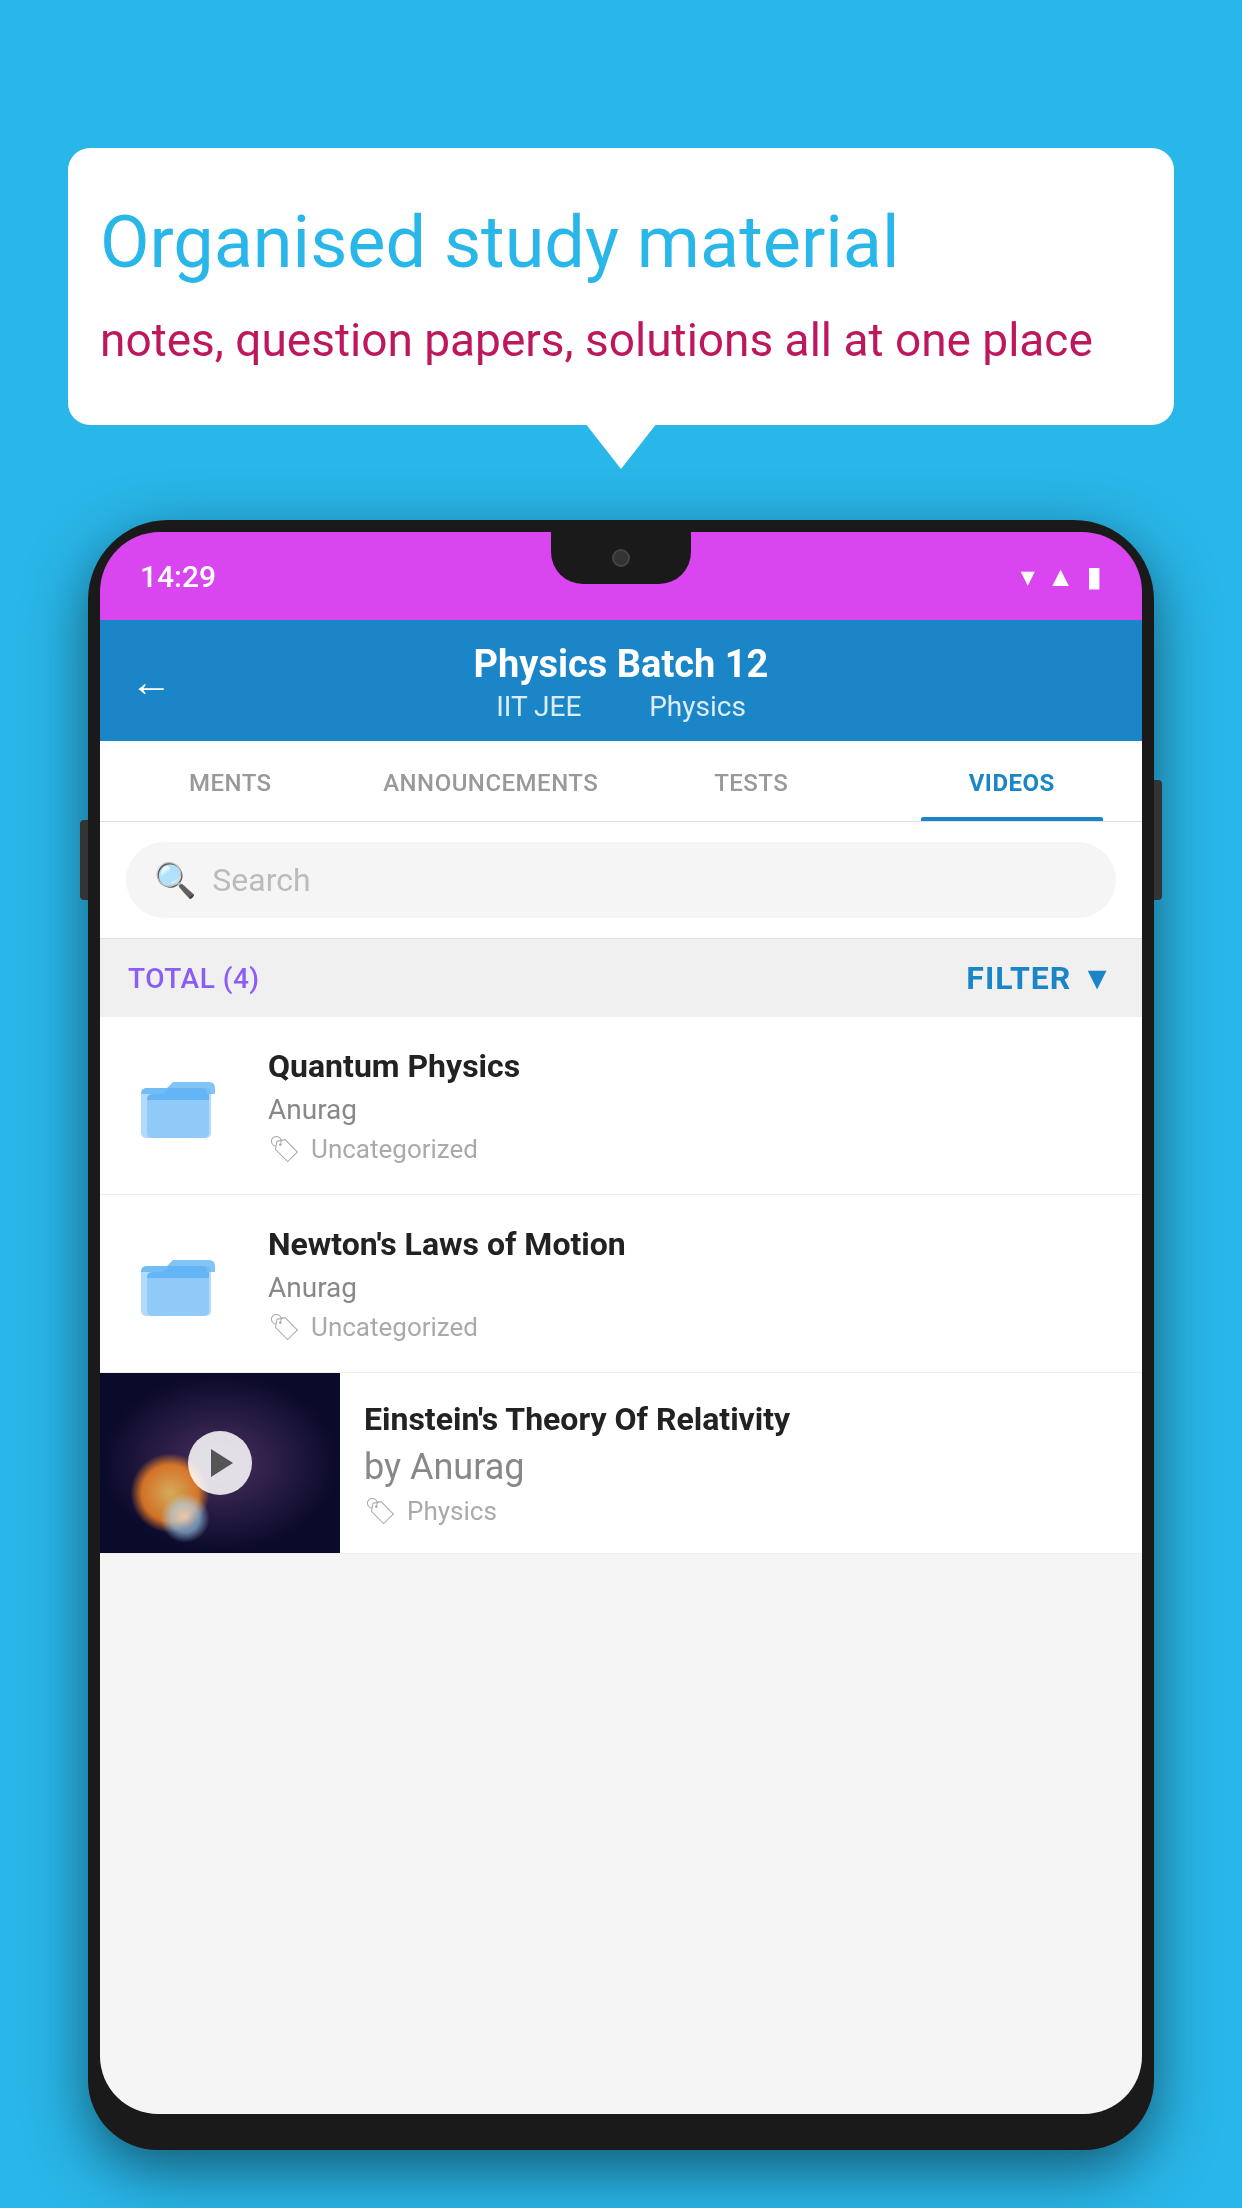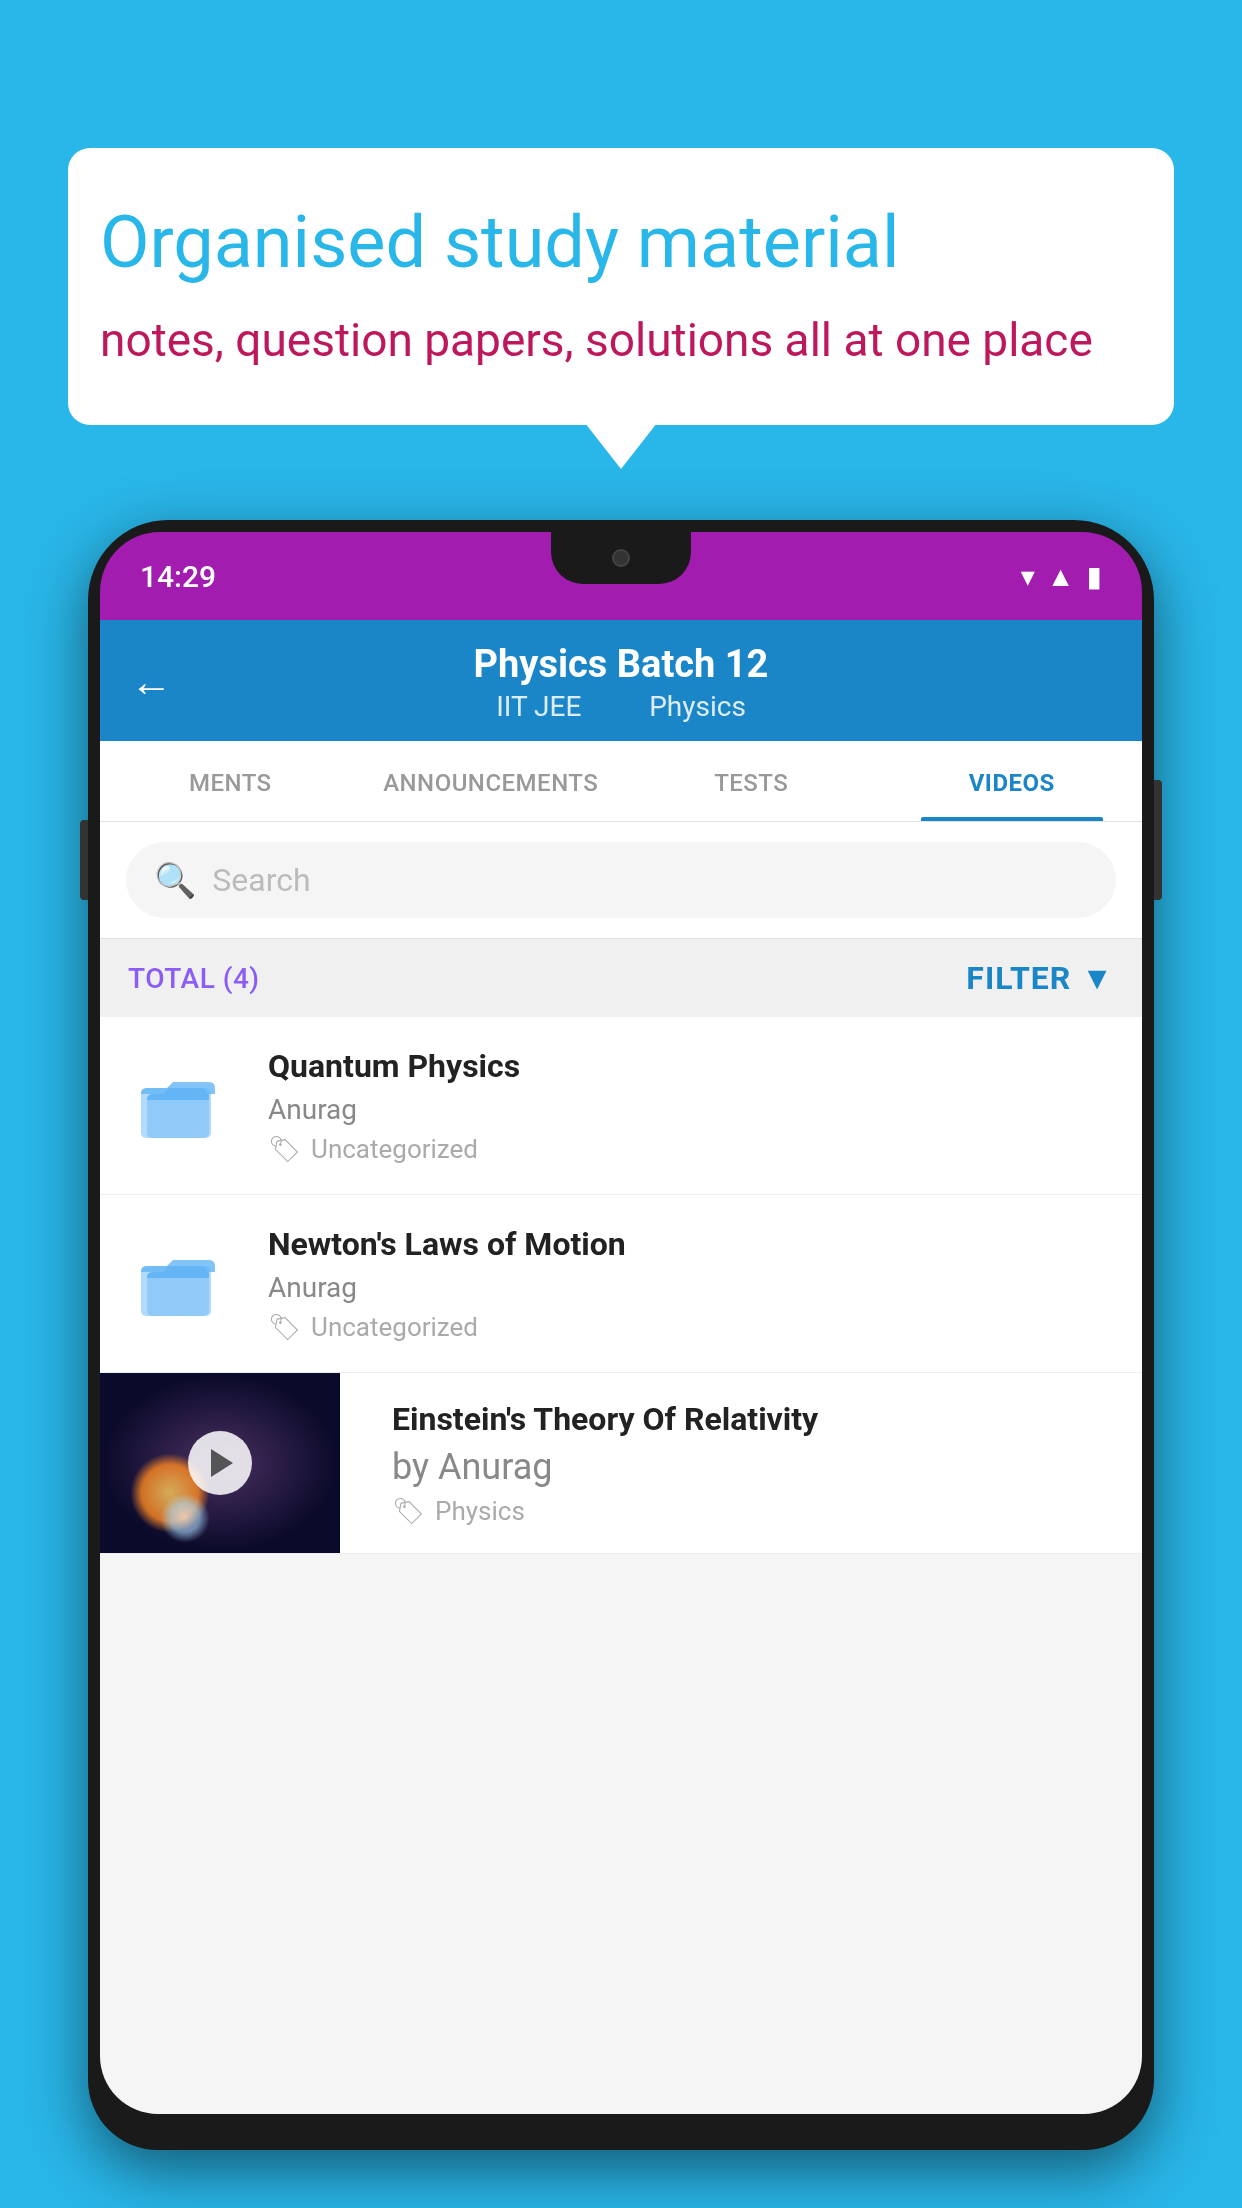--- a/index.html
+++ b/index.html
@@ -69,21 +69,21 @@
       background: #1a1a1a;
       border-radius: 80px 80px 70px 70px;
       padding: 12px;
       position: relative;
       height: 1630px;
       box-shadow: 0 20px 60px rgba(0,0,0,0.5);
     }
 
     
     .phone-top-bar {
-      background: #a21caf;
+      background: #d946ef;
       height: 88px;
       border-radius: 60px 60px 0 0;
       display: flex;
       align-items: center;
       justify-content: space-between;
       padding: 0 40px;
       position: relative;
     }
 
     .status-time {
@@ -369,21 +369,20 @@
       height: 0;
       border-top: 14px solid transparent;
       border-bottom: 14px solid transparent;
       border-left: 22px solid #555;
       margin-left: 4px;
     }
 
     .thumb-info {
       flex: 1;
       padding: 26px 24px;
-      margin-left: 28px;
     }
 
     .thumb-title {
       font-size: 32px;
       font-weight: 700;
       color: #222;
       margin-bottom: 8px;
     }
 
     .thumb-author {

